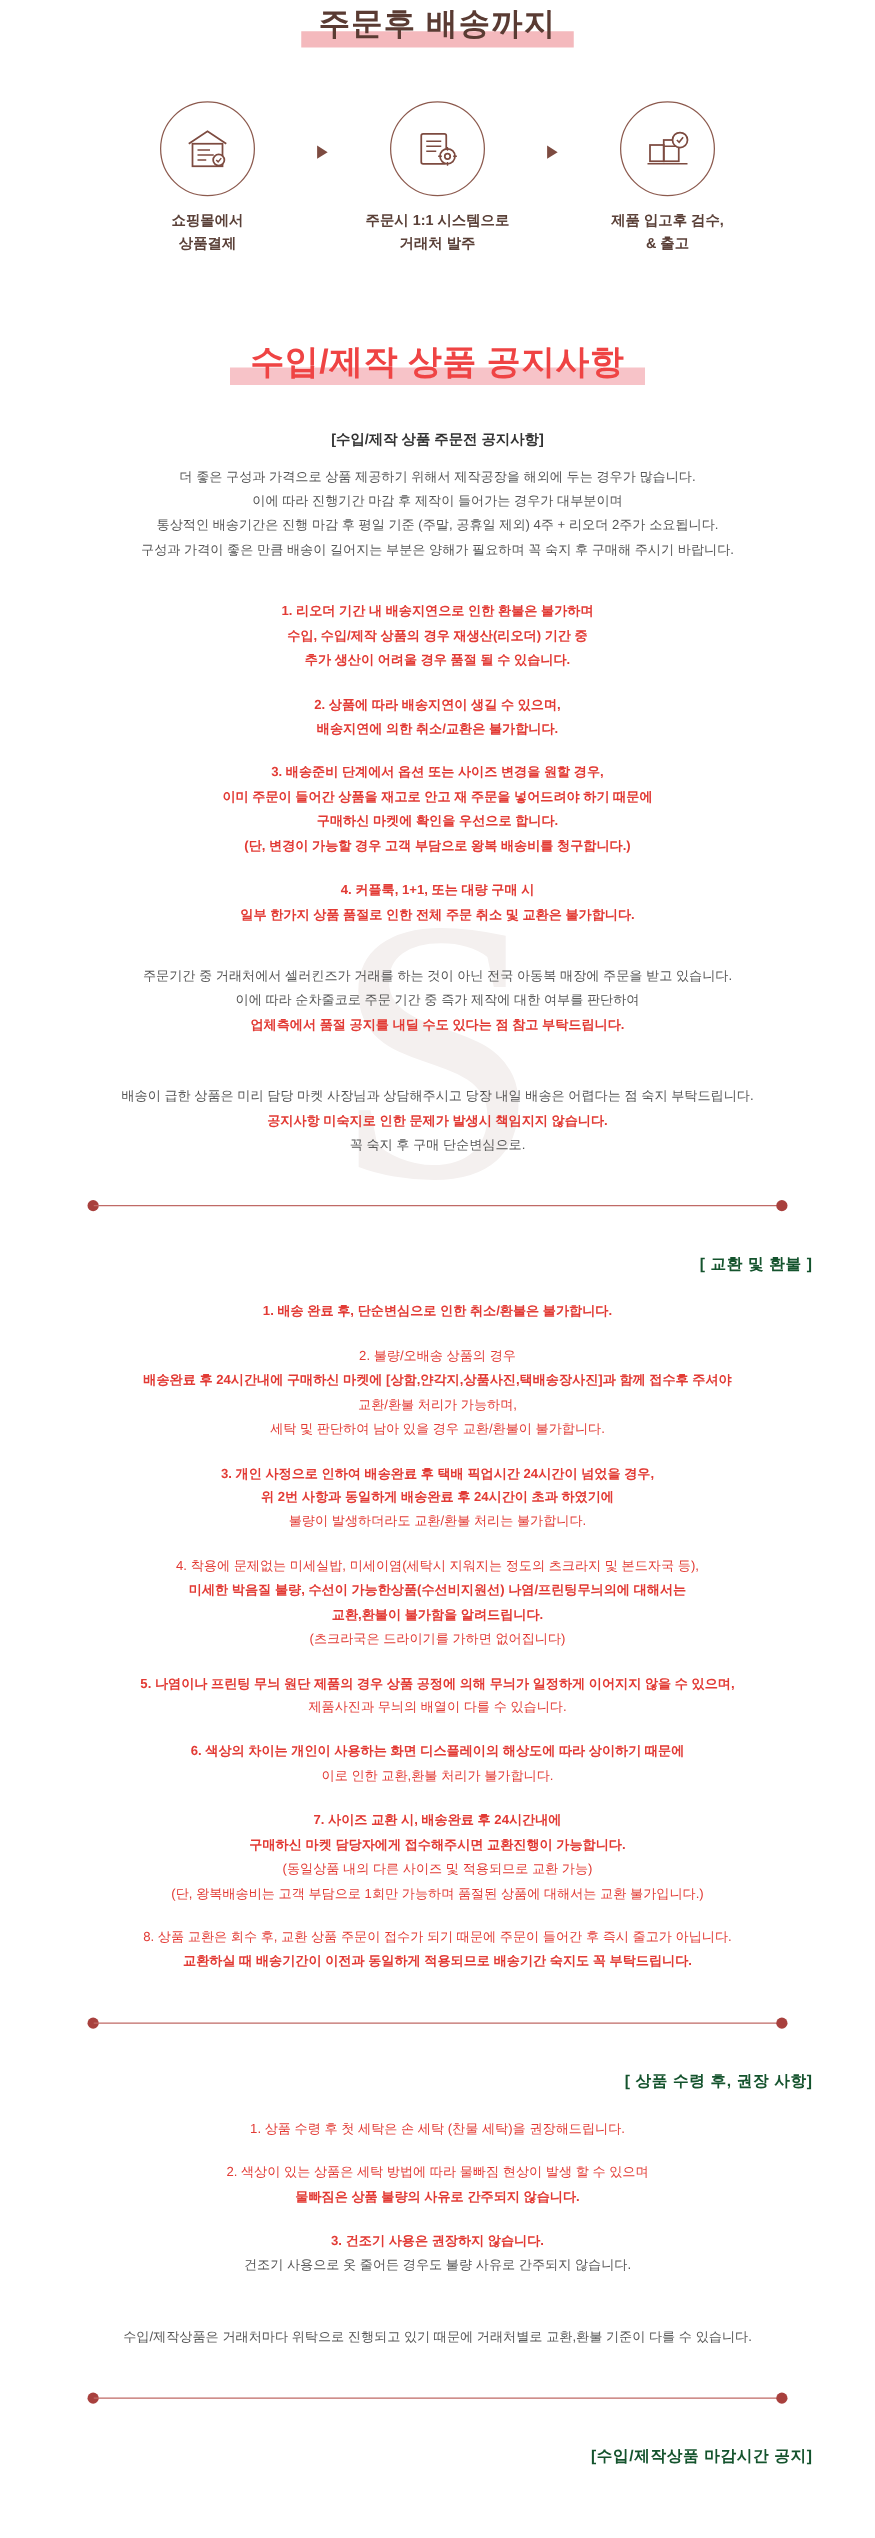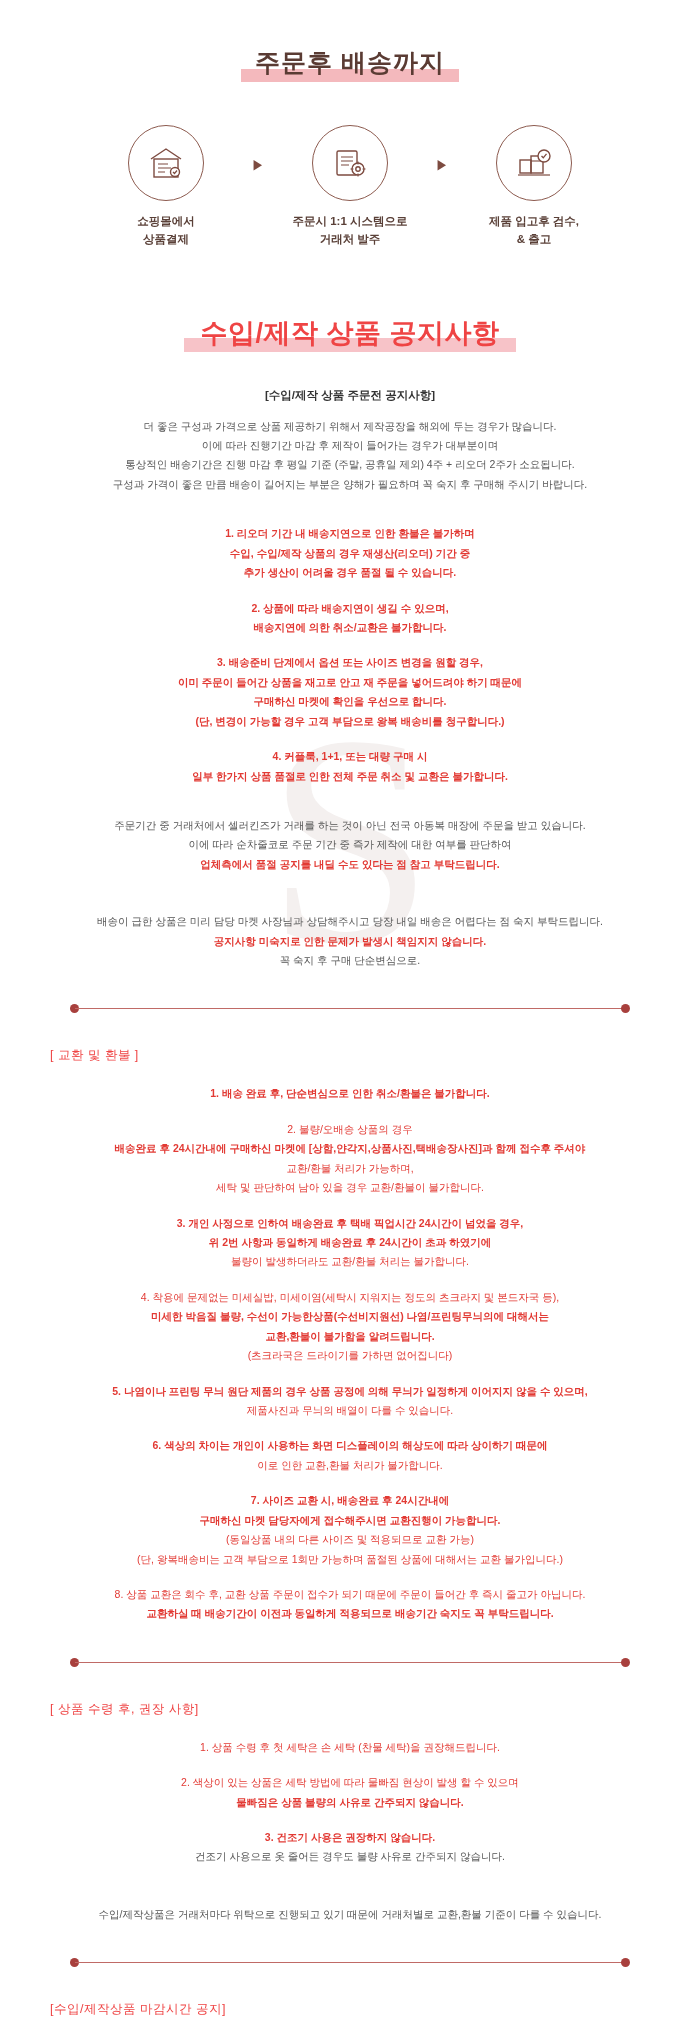--- a/index.html
+++ b/index.html
@@ -31,21 +31,20 @@
     color: #f4f0ef;
     z-index: 0;
     line-height: 1;
     user-select: none;
   }
   .content { position: relative; z-index: 2; }
 
   
   .top-title-wrap {
     text-align: center;
-    padding-top: 44px;
   }
   .top-title {
     display: inline-block;
     position: relative;
     font-size: 25px;
     font-weight: bold;
     color: #5a3b33;
     letter-spacing: 1px;
     padding: 2px 14px 4px 14px;
   }
@@ -163,23 +162,23 @@
     top: 0;
     width: 9px; height: 9px;
     border-radius: 50%;
     background: #a8403d;
   }
   .divider .dot.l { left: 0; }
   .divider .dot.r { right: 0; }
 
   .bracket-head {
     font-size: 12.5px;
-    font-weight: normal;
-    color: #ef4444;
-    text-align: left;
+    font-weight: bold;
+    color: #14532d;
+    text-align: right;
     margin-bottom: 20px;
     letter-spacing: 0.5px;
   }
   .para { margin-bottom: 16px; }
 </style>
 </head>
 <body>
 
 <div class="page">
   <div class="watermark">S</div>

